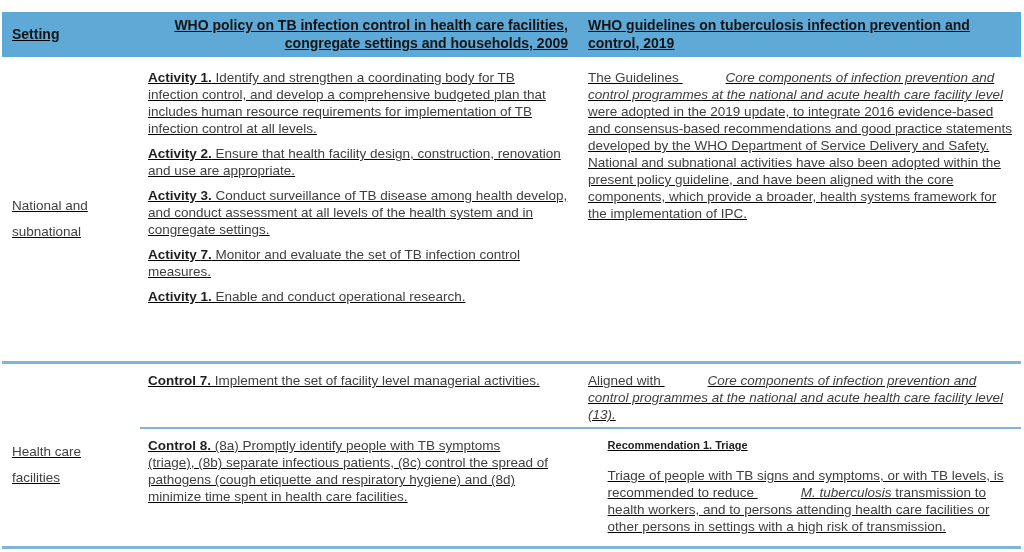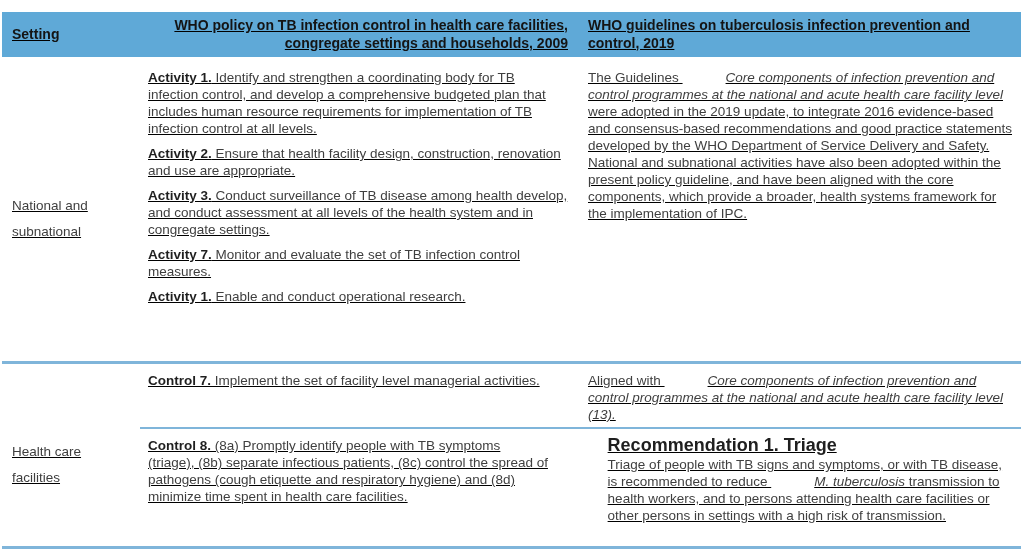--- a/index.html
+++ b/index.html
@@ -28,21 +28,21 @@
   .guidecol{width:441px;padding:12px 8px 0 8px;}
   .bodytxt{font-size:13.5px;line-height:17px;color:var(--body-text);}
   .para{margin-bottom:8px;}
   .runin{font-weight:bold;color:var(--label-text);}
   .rightpart{width:881px;display:flex;flex-direction:column;}
   .subrow{display:flex;}
   .subrowA{height:65px;border-bottom:2px solid var(--line-blue);justify-content:space-between;}
   .subrowB{flex:1;gap:39px;}
   .subpol{width:440px;padding:8px 12px 0 8px;}
   .subguide{width:441px;padding:8px 8px 0 8px;}
-  .recheading{font-weight:bold;font-size:18px;line-height:17px;color:var(--label-text);margin-bottom:2px;}
+  .recheading{font-weight:bold;font-size:11px;line-height:17px;color:var(--label-text);margin-bottom:13px;}
   em{font-style:italic;margin-left:43px;}
 </style>
 </head>
 <body>
 
 <div class="page">
   <div class="tbl">
 
     <div class="hdr">
       <div class="c1 hcell">Setting</div>
@@ -76,21 +76,21 @@
             <p><span>Aligned with </span><em>Core components of infection prevention and control programmes at the national and acute health care facility level (13).</em><span></span></p>
           </div>
         </div>
 
         <div class="subrow subrowB">
           <div class="subpol bodytxt">
             <p><span class="runin">Control 8.</span><span> (8a) Promptly identify people with TB symptoms (triage), (8b) separate infectious patients, (8c) control the spread of pathogens (cough etiquette and respiratory hygiene) and (8d) minimize time spent in health care facilities.</span></p>
           </div>
           <div class="subguide bodytxt">
             <div class="recheading">Recommendation 1. Triage</div>
-            <p><span>Triage of people with TB signs and symptoms, or with TB disease, is recommended to reduce </span><em>M. tuberculosis</em><span> transmission to health workers, and to persons attending health care facilities or other persons in settings with a high risk of transmission.</span></p>
+            <p><span>Triage of people with TB signs and symptoms, or with TB levels, is recommended to reduce </span><em>M. tuberculosis</em><span> transmission to health workers, and to persons attending health care facilities or other persons in settings with a high risk of transmission.</span></p>
           </div>
         </div>
 
       </div>
     </div>
 
   </div>
 </div>
 
 </body></html>

